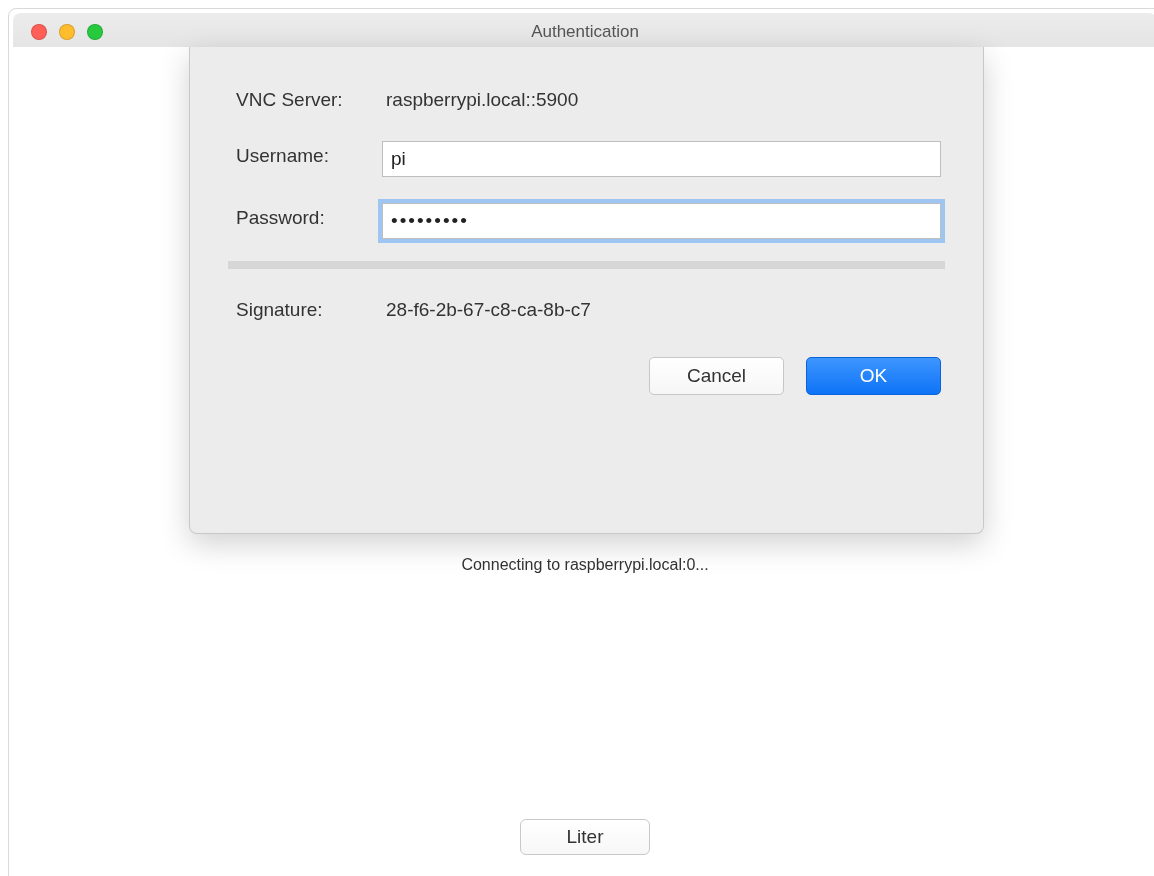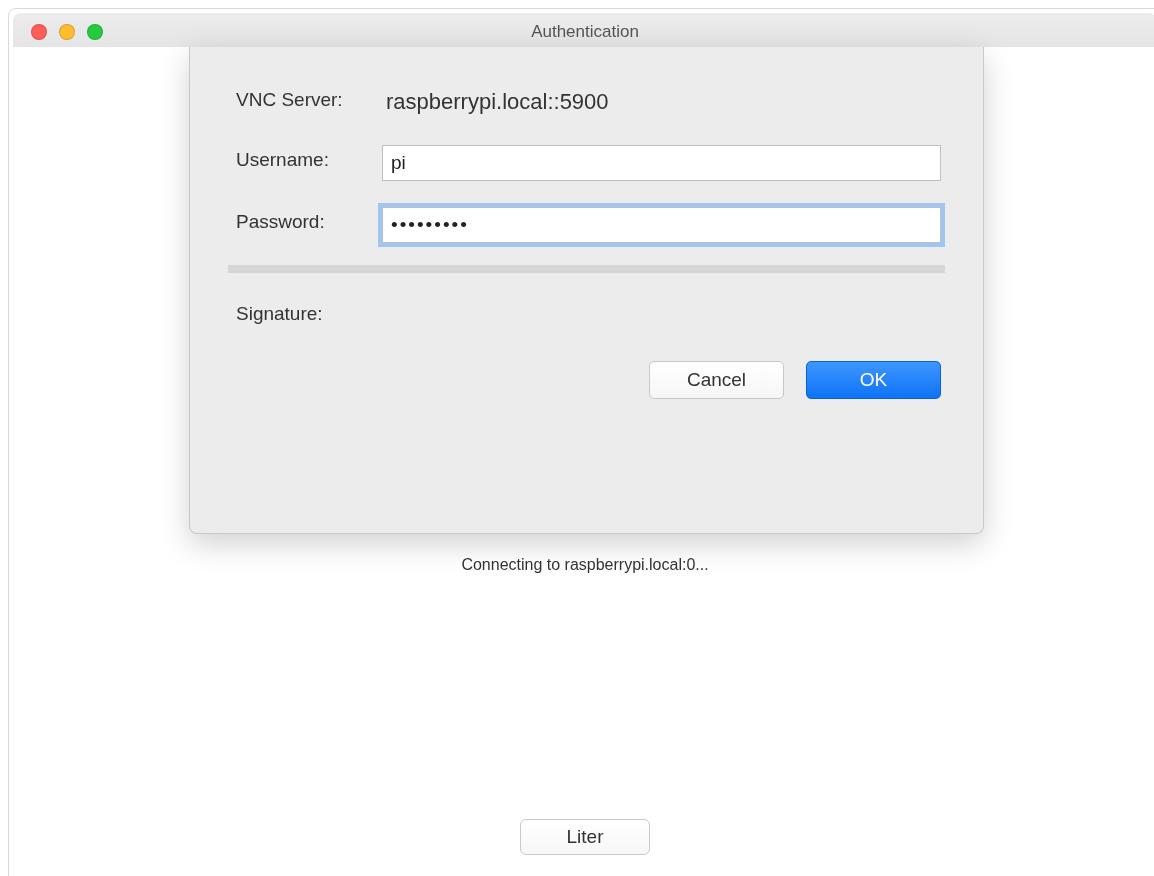--- a/index.html
+++ b/index.html
@@ -94,21 +94,21 @@
       align-items: flex-start;
       margin-bottom: 18px;
     }
     .row .label {
       width: 150px;
       font-size: 19px;
       color: #333;
       flex-shrink: 0;
     }
     .row .value {
-      font-size: 22px;
+      font-size: 19px;
       color: #333;
     }
     .row input[type="text"], .row input[type="password"] {
       flex: 1;
       height: 36px;
       font-size: 19px;
       padding: 4px 8px;
       border: 1px solid #bfbfbf;
       background: #ffffff;
       color: #222;
@@ -205,20 +205,21 @@
       <div class="label">Password:</div>
       <input type="password" class="pw-highlight" value="•••••••••" style="">
     </div>
 
 
     <div class="divider"></div>
 
 
     <div class="row">
       <div class="label">Signature:</div>
+      <div class="value">28-f6-2b-67-c8-ca-8b-c7</div>
     </div>
 
     <div class="buttons">
       <button class="btn secondary">Cancel</button>
       <button class="btn primary">OK</button>
     </div>
 
   </div>
 </div>
 

